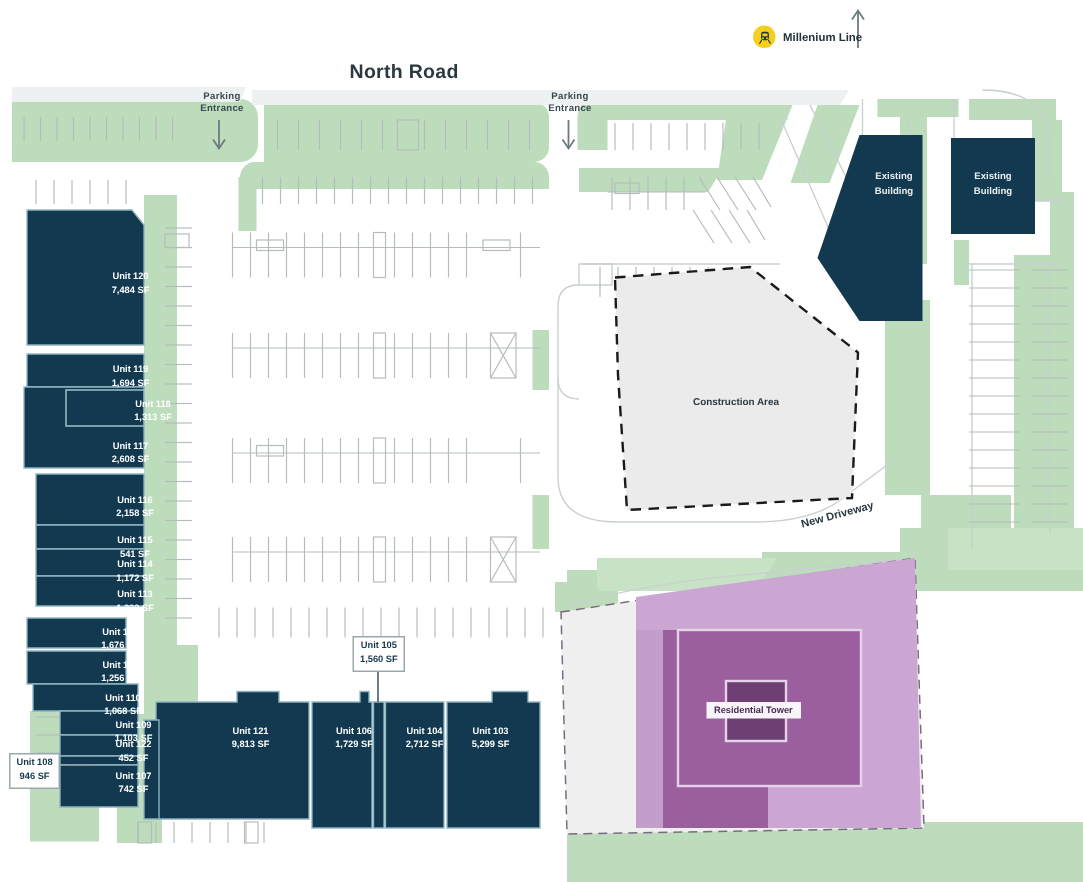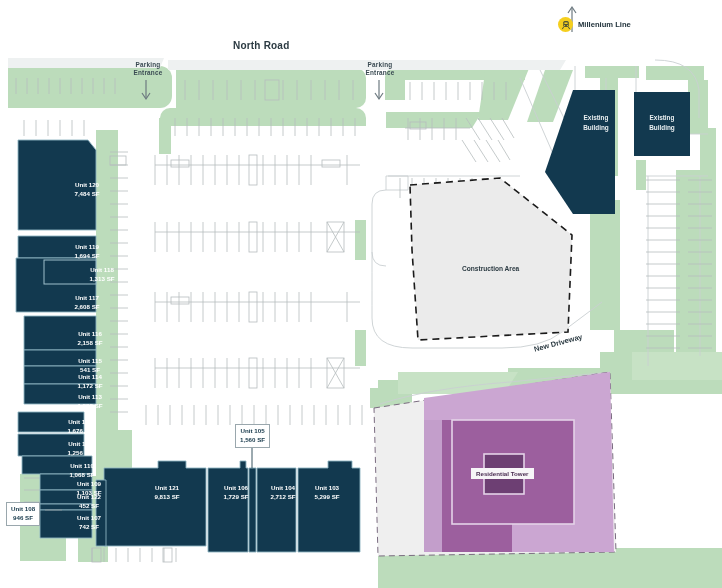--- a/index.html
+++ b/index.html
@@ -2,21 +2,21 @@
 <html><head>
 <meta charset="utf-8">
 <style>
   html,body{margin:0;padding:0;background:#ffffff;}
   body{font-family:"Liberation Sans",sans-serif;}
   #plan{position:relative;width:722px;height:588px;background:#ffffff;overflow:hidden;}
   .layer{position:absolute;left:0;top:0;width:722px;height:588px;}
   .lbl{position:absolute;font-weight:bold;color:#2b3a42;letter-spacing:.2px;white-space:pre;}
   .unit-lbl{position:absolute;color:#ffffff;font-size:6.2px;font-weight:bold;line-height:1.45;text-align:center;white-space:pre;pointer-events:none;}
   .callout{position:absolute;background:#ffffff;border:1px solid #9aa7ad;color:#16384a;font-size:6.2px;font-weight:bold;line-height:1.45;text-align:center;padding:2px 4px;white-space:pre;}
-  .road-lbl{font-size:10px;}
+  .road-lbl{font-size:13px;}
   .pk-lbl{font-size:6.4px;text-align:center;line-height:1.2;color:#3a4a52;}
   .bld-lbl{position:absolute;color:#e8eef0;font-size:6.4px;font-weight:bold;line-height:1.5;text-align:center;white-space:pre;}
   .constr-lbl{position:absolute;font-size:6.6px;font-weight:bold;color:#2b3a42;white-space:pre;}
   .drv-lbl{position:absolute;font-size:7.4px;font-weight:bold;color:#2b3a42;transform:rotate(-15deg);transform-origin:left top;white-space:pre;}
   .ml-wrap{position:absolute;display:flex;align-items:center;gap:5px;}
   .ml-badge{width:15px;height:15px;border-radius:50%;background:#f5cf1e;display:flex;align-items:center;justify-content:center;}
   .ml-text{font-size:7.6px;font-weight:bold;color:#22333c;white-space:nowrap;}
   .tower-lbl{position:absolute;background:#f7f5f8;color:#4a2d52;font-size:6.2px;font-weight:bold;padding:2px 5px;white-space:pre;}
 </style>
 </head>
@@ -461,21 +461,21 @@
     </g>
   </svg>
 
   <div class="lbl road-lbl" style="left:233px;top:40px;">North Road</div>
 
   <div class="lbl pk-lbl" style="left:128px;top:61px;width:40px;"><span>Parking
 Entrance</span></div>
   <div class="lbl pk-lbl" style="left:360px;top:61px;width:40px;"><span>Parking
 Entrance</span></div>
 
-  <div class="ml-wrap" style="left:558px;top:17px;">
+  <div class="ml-wrap" style="left:502px;top:17px;">
     <div class="ml-badge">
       <svg width="10" height="10" viewBox="0 0 10 10" xmlns="http://www.w3.org/2000/svg">
         <rect x="2.4" y="1.2" width="5.2" height="5.6" rx="1.4" fill="#22333c"></rect>
         <rect x="3.3" y="2.3" width="3.4" height="1.9" fill="#f5cf1e"></rect>
         <circle cx="3.7" cy="5.5" r="0.65" fill="#f5cf1e"></circle>
         <circle cx="6.3" cy="5.5" r="0.65" fill="#f5cf1e"></circle>
         <path d="M2.6 7 L1.5 8.8 M7.4 7 L8.5 8.8" stroke="#22333c" stroke-width="0.8" stroke-linecap="round"></path>
       </svg>
     </div>
     <div class="ml-text">Millenium Line</div>

